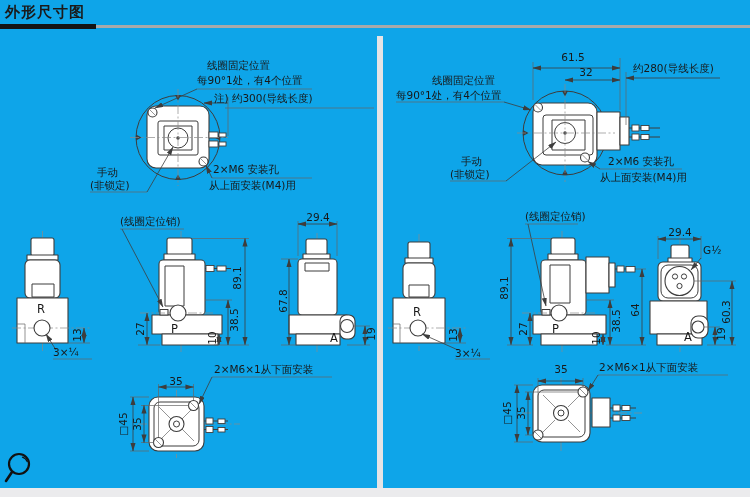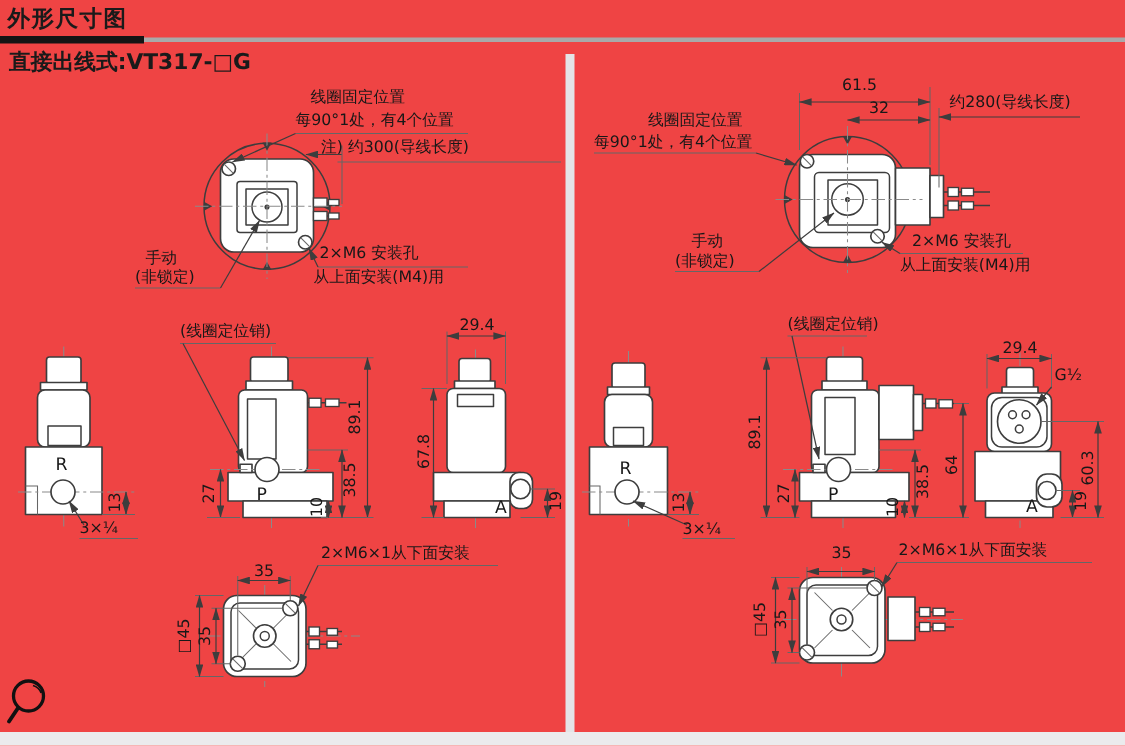--- a/index.html
+++ b/index.html
@@ -1,16 +1,16 @@
 <!DOCTYPE html>
 <html><head>
 <meta charset="utf-8">
 <style>
   html,body { margin:0; padding:0; background:#fff; }
-  .page { position:relative; width:750px; height:497px; background:#ef4444; overflow:hidden;
+  .page { position:relative; width:750px; height:497px; background:#0ea5e9; overflow:hidden;
           font-family:"DejaVu Sans","Liberation Sans",sans-serif; color:#1a1a1a; }
   .title { position:absolute; left:5px; top:3px; font-size:15px; font-weight:bold; letter-spacing:1px; }
   .rule-gray  { position:absolute; left:0; top:25px; width:750px; height:3px; background:#a9a9a9; }
   .rule-black { position:absolute; left:0; top:24px; width:96px; height:5px; background:#141414; }
   .sec { position:absolute; top:0; height:497px; }
   .sec-left  { left:0;   width:378px; }
   .sec-right { left:384px; width:366px; }
   .sec h2 { position:absolute; left:6px; top:32px; margin:0; font-size:14.5px; font-weight:bold; white-space:nowrap; }
   .art { position:absolute; left:0; top:0; }
   .lbl { position:absolute; font-size:10.5px; line-height:1.15; white-space:nowrap; color:#181818; }
@@ -33,21 +33,20 @@
 </head>
 <body>
 
 <div class="page">
 
   <div class="title">外形尺寸图</div>
   <div class="rule-gray"></div>
   <div class="rule-black"></div>
 
   <section class="sec sec-left">
-    <h2>直接出线式:VT317-□G</h2>
 
     <svg class="art" width="378" height="497" viewBox="0 0 378 497">
       <defs>
         <marker id="aL" viewBox="0 0 10 6" refX="9.5" refY="3" markerWidth="8.5" markerHeight="5.1" orient="auto-start-reverse" markerUnits="userSpaceOnUse">
             <path d="M0,0L10,3L0,6Z" fill="#3d3d3d"></path>
           </marker>
       </defs>
 
       <g>
         <circle class="o" cx="178" cy="137.5" r="42" stroke-width="0.9"></circle>

